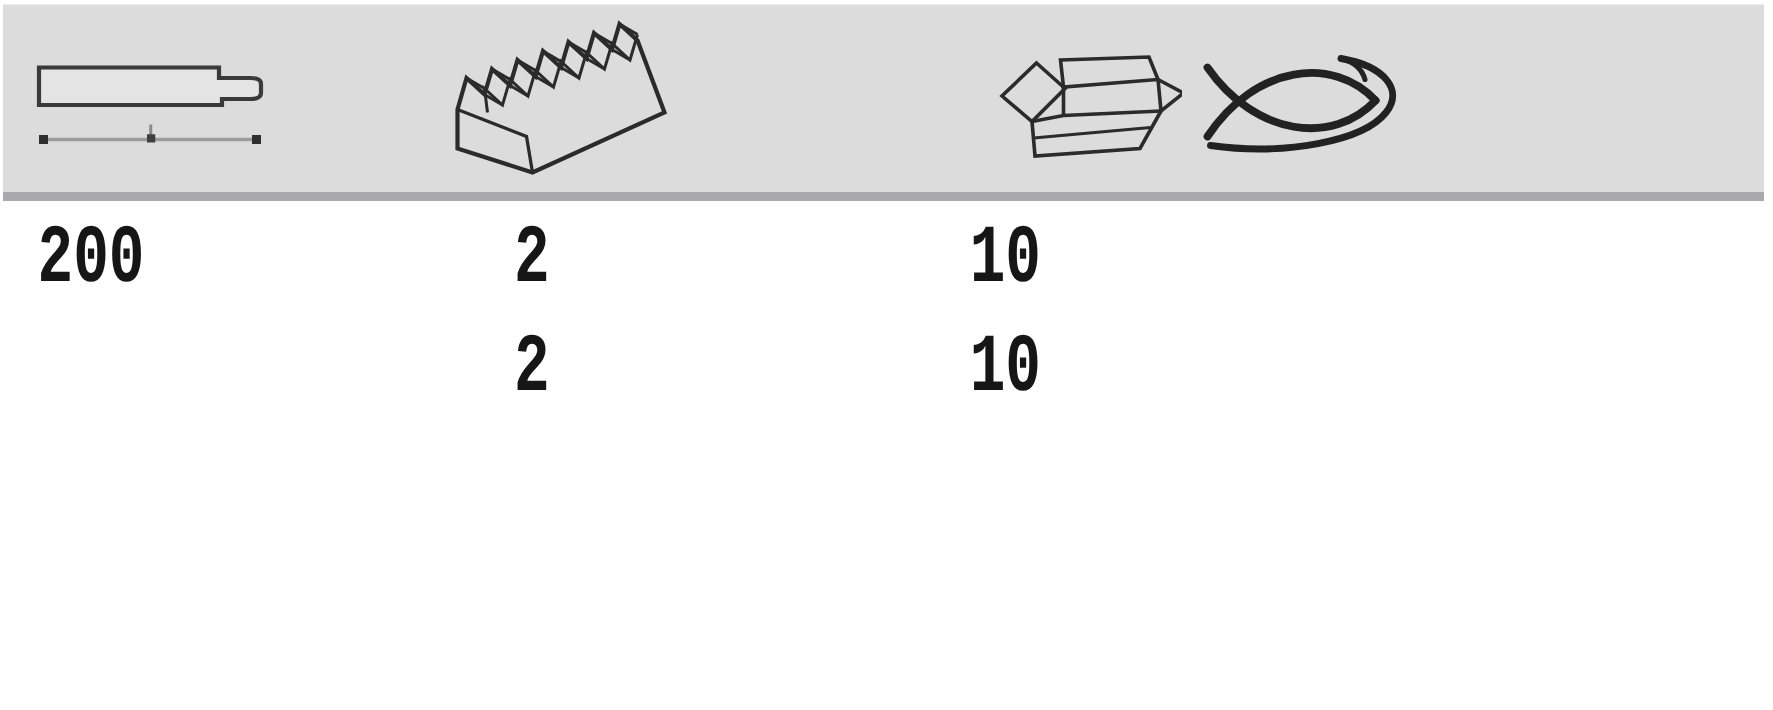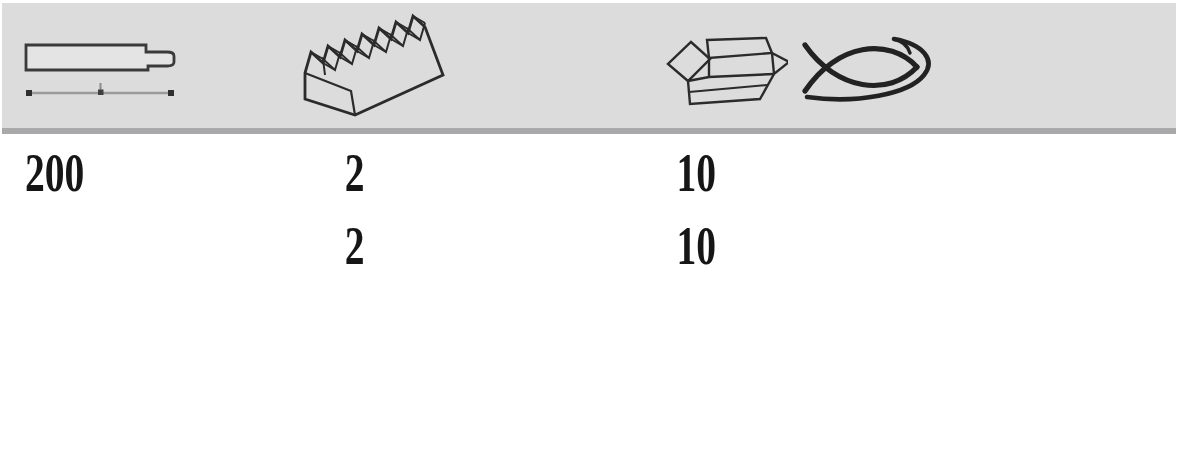--- a/index.html
+++ b/index.html
@@ -1,18 +1,18 @@
 <!DOCTYPE html>
 <html><head>
 <meta charset="utf-8">
 <style>
   html,body{margin:0;padding:0;background:#ffffff;}
   .stage{
     position:relative;width:1182px;height:454px;background:#ffffff;overflow:hidden;
-    font-family:Liberation Serif, serif;
+    font-family:Liberation Mono, monospace;
   }
   .band{
     position:absolute;left:2px;top:3px;width:1174px;height:125px;
     background:#dcdcdd;border-bottom:6px solid #a9a9ab;
   }
   .icon{position:absolute;display:block;line-height:0;}
   .icon svg{display:block;}
   .icon-length{left:22px;top:36px;}
   .icon-cut{left:295px;top:8px;}
   .icon-box{left:661px;top:30px;}
@@ -21,21 +21,21 @@
   .row1{top:144px;}
   .row2{top:217px;}
   .cell{
     position:absolute;top:0;height:58px;
     font-size:55px;line-height:58px;font-weight:700;color:#161616;
     white-space:nowrap;
   }
   .cell > span{display:inline-block;transform:scaleX(0.72);}
   .c-length{left:25px;}               .c-length > span{transform-origin:0 50%;}
   .c-cut{left:305px;width:100px;text-align:center;} .c-cut > span{transform-origin:50% 50%;}
-  .c-pack{left:628px;width:120px;text-align:center;} .c-pack > span{transform-origin:100% 50%;}
+  .c-pack{left:628px;width:120px;text-align:left;} .c-pack > span{transform-origin:100% 50%;}
   .c-art{left:797px;}                 .c-art > span{transform-origin:0 50%;}
 </style>
 </head>
 <body>
 
 <div class="stage">
 
   <div class="band">
 
     <span class="icon icon-length">

